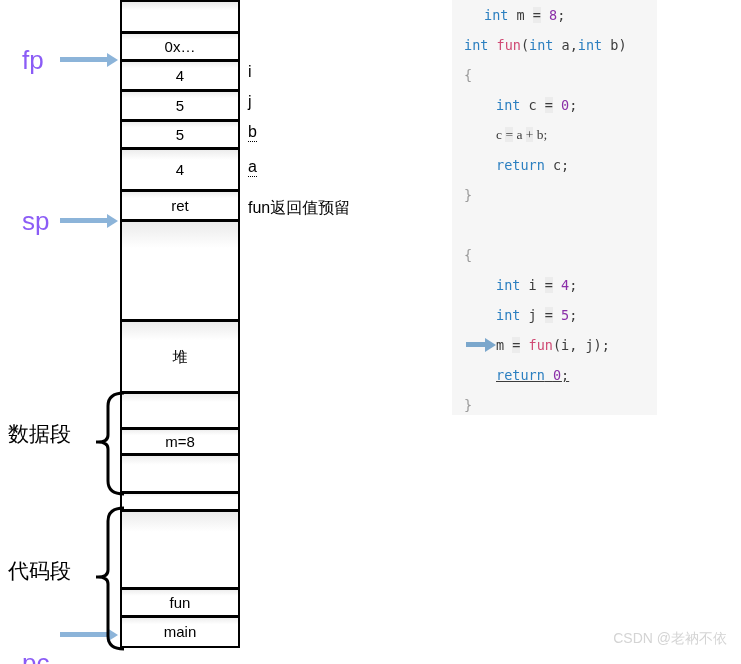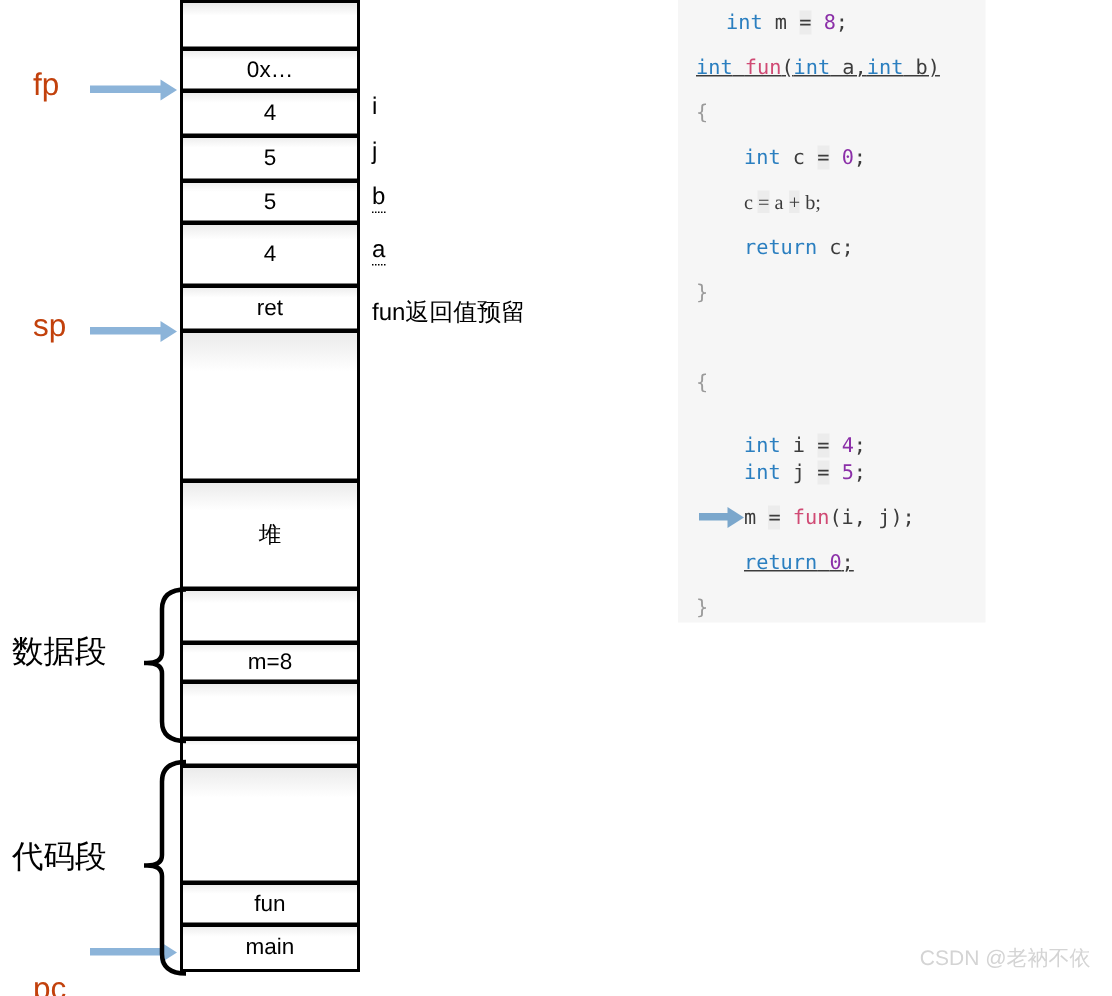--- a/index.html
+++ b/index.html
@@ -46,22 +46,22 @@
     position: absolute;
     left: 0;
     width: 100%;
     height: 3px;
     background: #000;
   }
 
   
   .ptr-label {
     position: absolute;
-    font-size: 21px;
-    color: #c2410c;
+    font-size: 26px;
+    color: #8b5cf6;
     letter-spacing: 0px;
   }
   .arrow {
     position: absolute;
     height: 14px;
   }
   .arrow .shaft {
     position: absolute;
     left: 0;
     top: 4px;
@@ -267,28 +267,28 @@
     </svg>
     <div class="seg-label" style="left: 8px; top: 557px;">代码段</div>
     <svg class="brace-svg" width="50" height="148" style="left: 96px; top: 505px;">
       <path d="M 28 3 Q 12 3 12 16 L 12 65 Q 12 72 2 72 Q 12 72 12 79 L 12 131 Q 12 144 28 144" fill="none" stroke="#000" stroke-width="3"></path>
       <line x1="-18" y1="72" x2="2" y2="72" stroke="#000" stroke-width="3"></line>
     </svg>
   </div>
 
 <div id="code-panel">
     <div class="code-line" style="top: 0px; padding-left: 0px; margin-left: 20px;"><span class="kw">int</span><span class="plain"> </span><span class="plain">m</span><span class="plain"> </span><span class="op">=</span><span class="plain"> </span><span class="num">8</span><span class="plain">;</span></div>
-    <div class="code-line" style="top: 30px; padding-left: 0px; text-decoration: underline;"><span class="kw">int</span><span class="plain"> </span><span class="fn">fun</span><span class="plain">(</span><span class="kw">int</span><span class="plain"> a,</span><span class="kw">int</span><span class="plain"> b)</span></div>
+    <div class="code-line" style="top: 30px; padding-left: 0px;"><span class="kw">int</span><span class="plain"> </span><span class="fn">fun</span><span class="plain">(</span><span class="kw">int</span><span class="plain"> a,</span><span class="kw">int</span><span class="plain"> b)</span></div>
     <div class="code-line" style="top: 60px; padding-left: 0px;"><span class="punct">{</span></div>
     <div class="code-line" style="top: 90px; padding-left: 32px;"><span class="kw">int</span><span class="plain"> </span><span class="plain">c</span><span class="plain"> </span><span class="op">=</span><span class="plain"> </span><span class="num">0</span><span class="plain">;</span></div>
     <div class="code-line" style="top: 120px; padding-left: 32px; font-family: Liberation Serif, serif;"><span class="plain">c</span><span class="plain"> </span><span class="op">=</span><span class="plain"> a </span><span class="op">+</span><span class="plain"> b;</span></div>
     <div class="code-line" style="top: 150px; padding-left: 32px;"><span class="kw">return</span><span class="plain"> c;</span></div>
     <div class="code-line" style="top: 180px; padding-left: 0px;"><span class="punct">}</span></div>
     <div class="code-line" style="top: 240px; padding-left: 0px;"><span class="punct">{</span></div>
-    <div class="code-line" style="top: 270px; padding-left: 32px; margin-top: 12px;"><span class="kw">int</span><span class="plain"> </span><span class="plain">i</span><span class="plain"> </span><span class="op">=</span><span class="plain"> </span><span class="num">4</span><span class="plain">;</span></div>
+    <div class="code-line" style="top: 270px; padding-left: 32px;"><span class="kw">int</span><span class="plain"> </span><span class="plain">i</span><span class="plain"> </span><span class="op">=</span><span class="plain"> </span><span class="num">4</span><span class="plain">;</span></div>
     <div class="code-line" style="top: 300px; padding-left: 32px;"><span class="kw">int</span><span class="plain"> </span><span class="plain">j</span><span class="plain"> </span><span class="op">=</span><span class="plain"> </span><span class="num">5</span><span class="plain">;</span></div>
     <div class="code-line" style="top: 330px; padding-left: 32px;"><span class="plain">m</span><span class="plain"> </span><span class="op">=</span><span class="plain"> </span><span class="fn">fun</span><span class="plain">(i, j);</span></div>
     <div class="code-line" style="top: 360px; padding-left: 32px; text-decoration: underline;"><span class="kw">return</span><span class="plain"> </span><span class="num">0</span><span class="plain">;</span></div>
     <div class="code-line" style="top: 390px; padding-left: 0px;"><span class="punct">}</span></div>
   </div>
 
 <div id="code-arrow" style="top: 338px;">
   <div class="shaft"></div>
   <div class="head"></div>
 </div>

